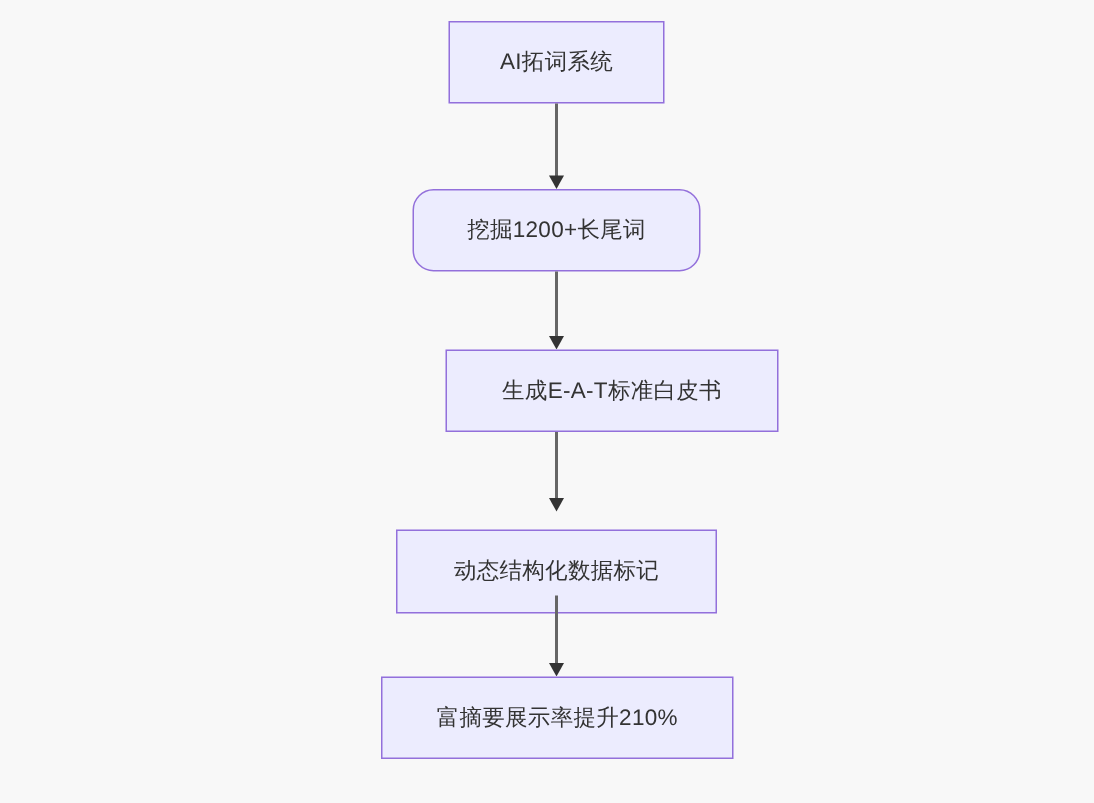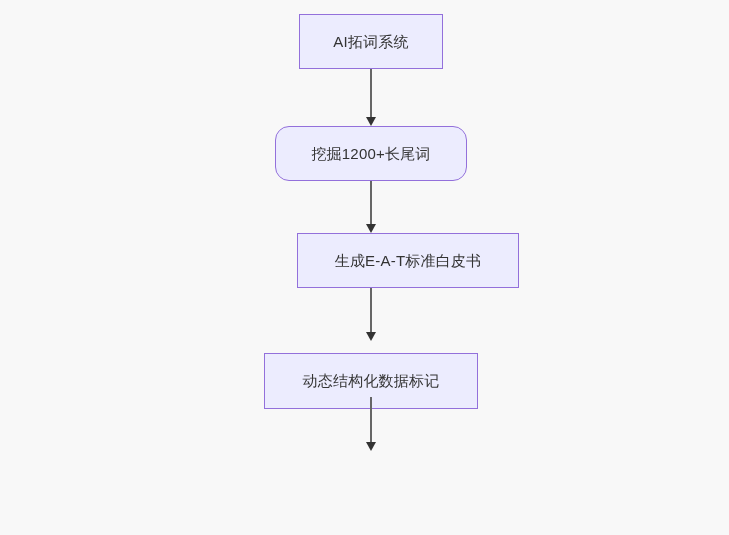--- a/index.html
+++ b/index.html
@@ -93,14 +93,17 @@
 
   <div class="node" style="left: 264px; top: 341px; width: 214px; height: 56px; background: rgb(236, 236, 254); border-color: rgb(147, 112, 219); color: rgb(51, 51, 51); margin-top: 12px;">
     <span class="node-label">动态结构化数据标记</span>
   </div>
 
   <div class="edge" style="left: 371px; top: 397px;">
     <div class="edge-line" style="height: 46px; background: rgb(102, 102, 102);"></div>
     <div class="edge-head" style="top: 45px; border-top-color: rgb(51, 51, 51);"></div>
   </div>
 
+  <div class="node" style="left: 254px; top: 451px; width: 235px; height: 55px; background: rgb(236, 236, 254); border-color: rgb(147, 112, 219); color: rgb(51, 51, 51);">
+    <span class="node-label">富摘要展示率提升210%</span>
+  </div>
 
 </div>
 
 </body></html>

